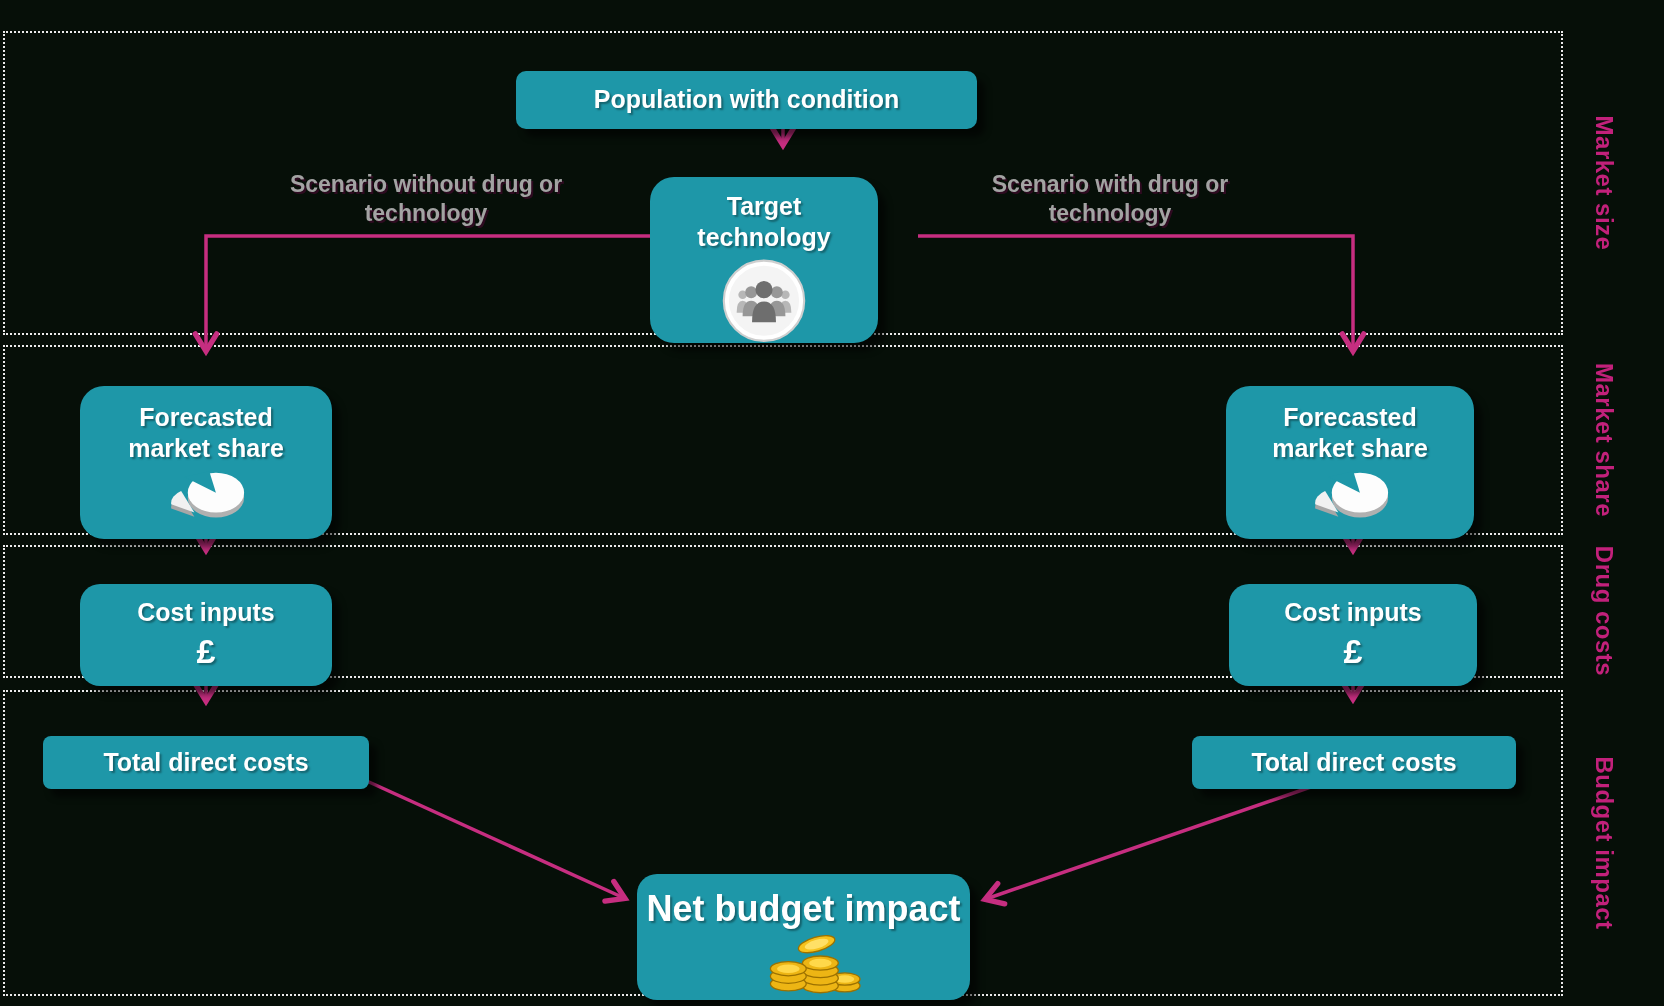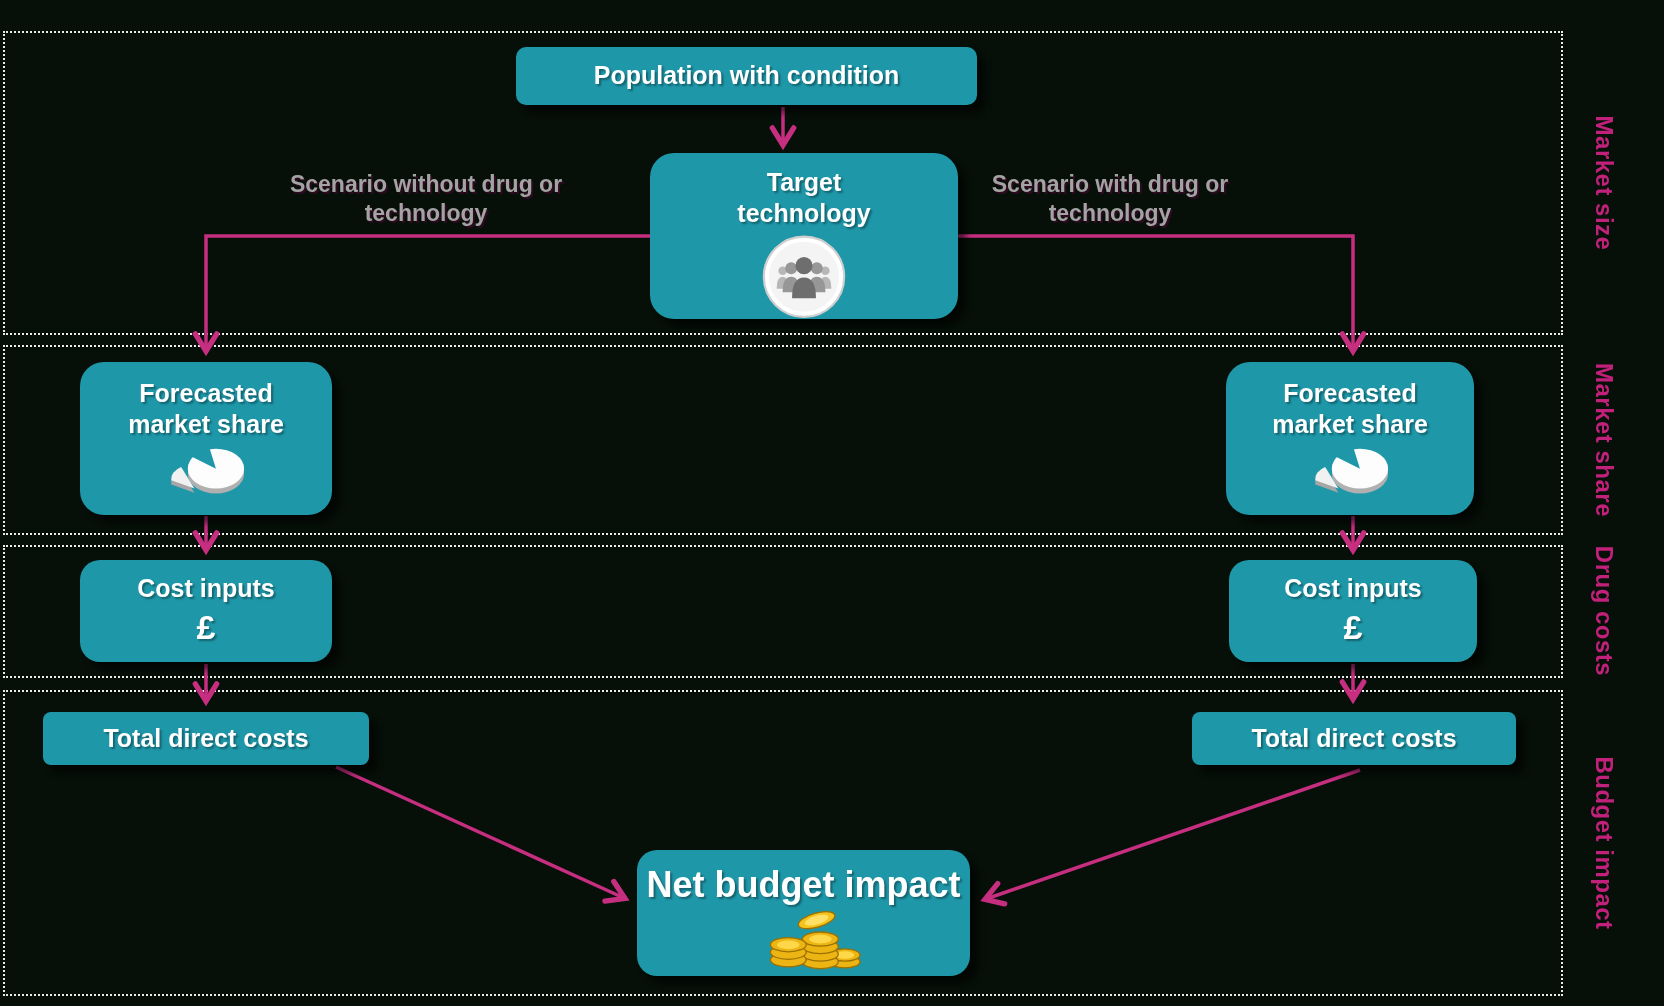--- a/index.html
+++ b/index.html
@@ -30,25 +30,25 @@
     font-weight:bold;font-size:23px;line-height:1.28;
     text-shadow:2px 2px 0 rgba(80,8,52,0.55);
   }
   .sc-left{left:236px;top:170px;}
   .sc-right{left:920px;top:170px;}
 
   .node{
     position:absolute;background:#1e97a8;color:#fff;font-weight:bold;
     text-align:center;box-shadow:8px 8px 6px rgba(0,0,0,0.55);
     display:flex;flex-direction:column;align-items:center;justify-content:center;
-    text-shadow:2px 2px 2px rgba(0,0,0,0.35);overflow:visible;
+    text-shadow:2px 2px 2px rgba(0,0,0,0.35);overflow:visible;margin-top:24px;
   }
   .node .nline{line-height:1.25;}
   .pop   {left:516px;top:47px;  width:461px;height:58px; border-radius:10px;font-size:25px;}
-  .target{left:650px;top:153px; width:308px;height:166px;border-radius:24px;font-size:25px;justify-content:flex-start;padding-top:14px;box-sizing:border-box;}
+  .target{left:650px;top:153px; width:228px;height:166px;border-radius:24px;font-size:25px;justify-content:flex-start;padding-top:14px;box-sizing:border-box;}
   .fleft {left:80px; top:362px; width:252px;height:153px;border-radius:24px;font-size:25px;justify-content:flex-start;padding-top:16px;box-sizing:border-box;}
   .fright{left:1226px;top:362px;width:248px;height:153px;border-radius:24px;font-size:25px;justify-content:flex-start;padding-top:16px;box-sizing:border-box;}
   .cleft {left:80px; top:560px; width:252px;height:102px;border-radius:20px;font-size:25px;}
   .cright{left:1229px;top:560px;width:248px;height:102px;border-radius:20px;font-size:25px;}
   .tleft {left:43px; top:712px; width:326px;height:53px; border-radius:8px; font-size:25px;}
   .tright{left:1192px;top:712px;width:324px;height:53px; border-radius:8px; font-size:25px;}
   .net   {left:637px;top:850px; width:333px;height:126px;border-radius:20px;font-size:36px;justify-content:flex-start;padding-top:12px;box-sizing:border-box;}
   .pound{font-size:34px;line-height:1.1;margin-top:2px;}
   .icon{display:block;}
   .icon.people{margin-top:4px;}

